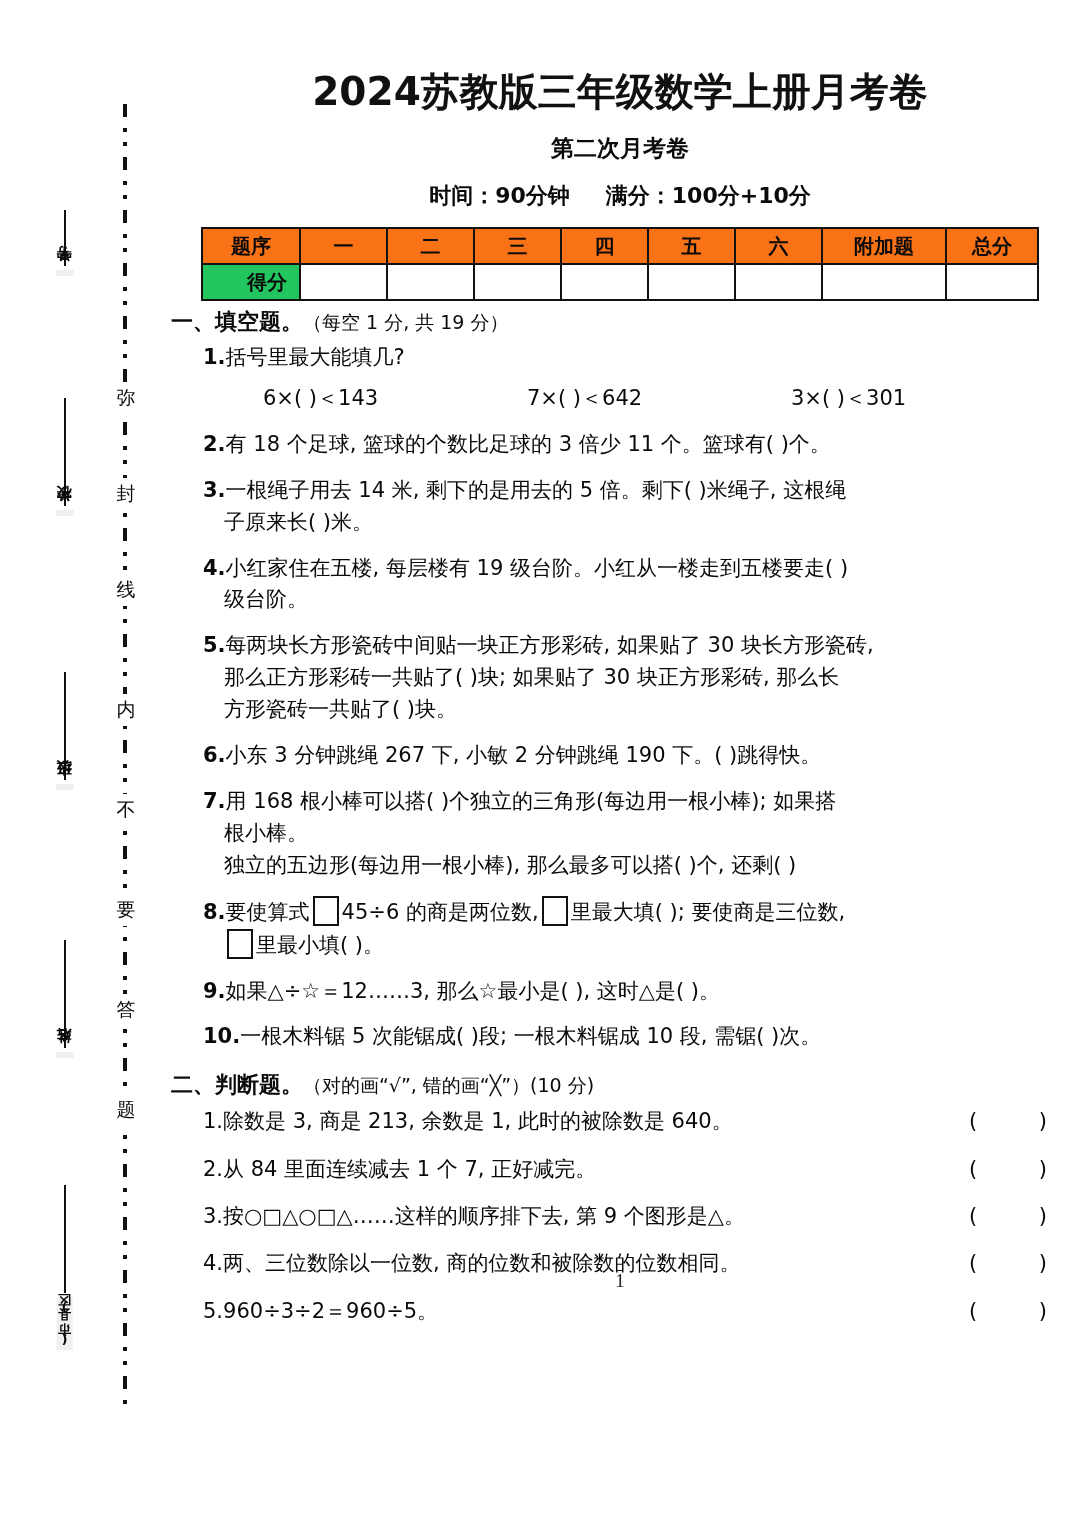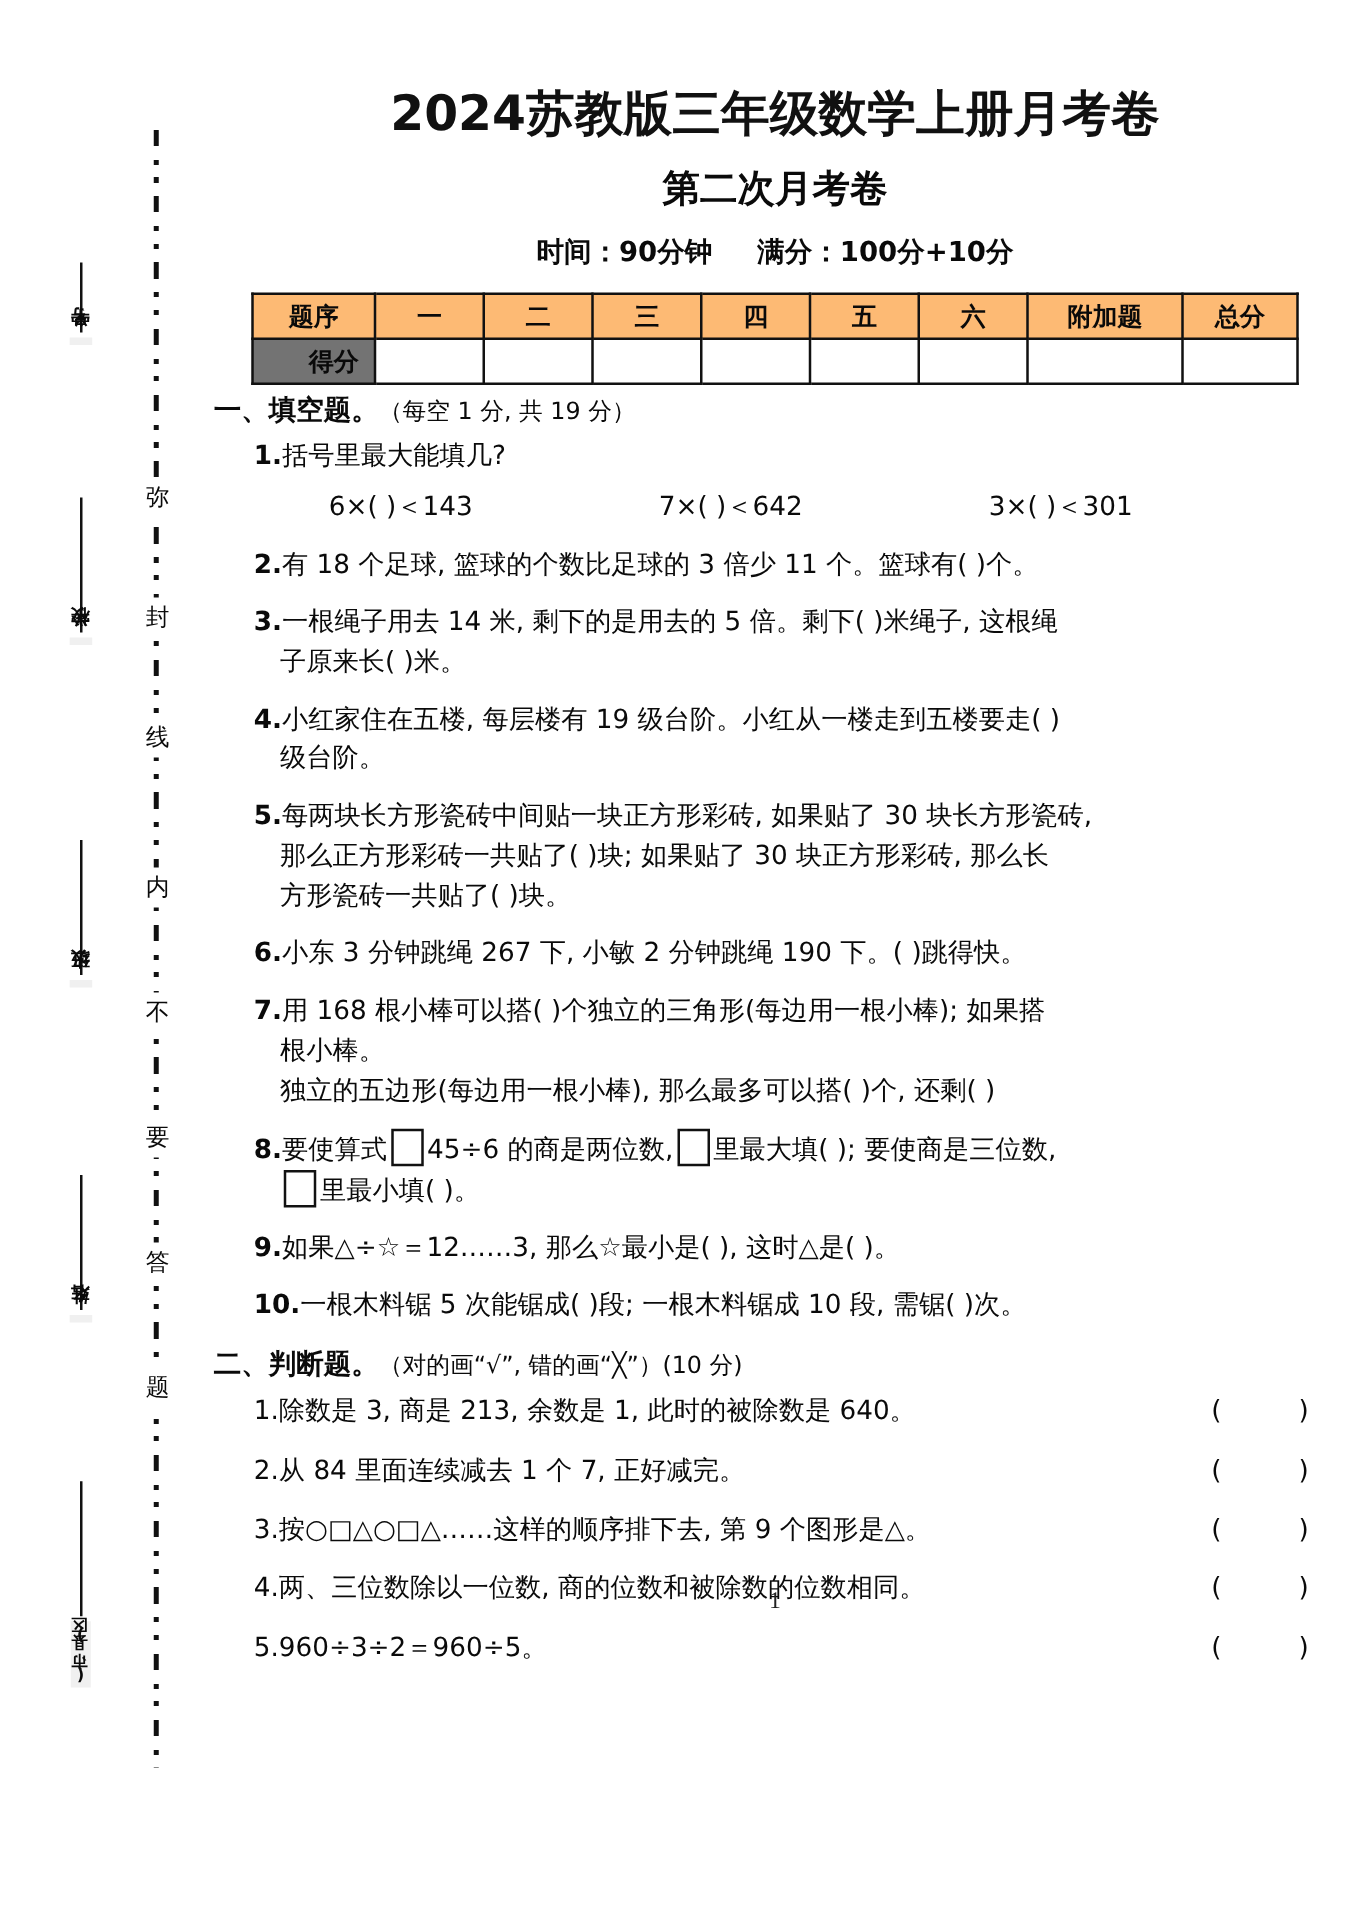--- a/index.html
+++ b/index.html
@@ -106,21 +106,21 @@
     font-size: 39px;
     letter-spacing: 0px;
     color: #111;
     line-height: 1;
   }
   #title-sub {
     margin-top: 26px;
     text-align: center;
     font-family: "DejaVu Sans", sans-serif;
     font-weight: 700;
-    font-size: 30px;
+    font-size: 23px;
     line-height: 1;
   }
   #meta-line {
     margin-top: 25px;
     text-align: center;
     font-family: "DejaVu Sans", sans-serif;
     font-weight: 700;
     font-size: 22px;
     line-height: 1;
   }
@@ -136,23 +136,23 @@
   #score-table td {
     border: 2px solid #111;
     height: 36px;
     text-align: center;
     vertical-align: middle;
     font-family: "DejaVu Sans", sans-serif;
     font-weight: 700;
     font-size: 20px;
     padding: 0;
   }
-  #score-table tr.head td { background: #fdba74; }
+  #score-table tr.head td { background: #f97316; }
   #score-table tr.body td { background: #ffffff; }
-  #score-table tr.body td.rowlabel { background: #737373; padding-left: 32px; }
+  #score-table tr.body td.rowlabel { background: #22c55e; padding-left: 32px; }
   #score-table col.c-label { width: 98px; }
   #score-table col.c-num   { width: 87px; }
   #score-table col.c-extra { width: 124px; }
   #score-table col.c-total { width: 92px; }
 
   
   #content {
     margin-top: 10px;
     font-size: 21.5px;
     line-height: 1.0;

